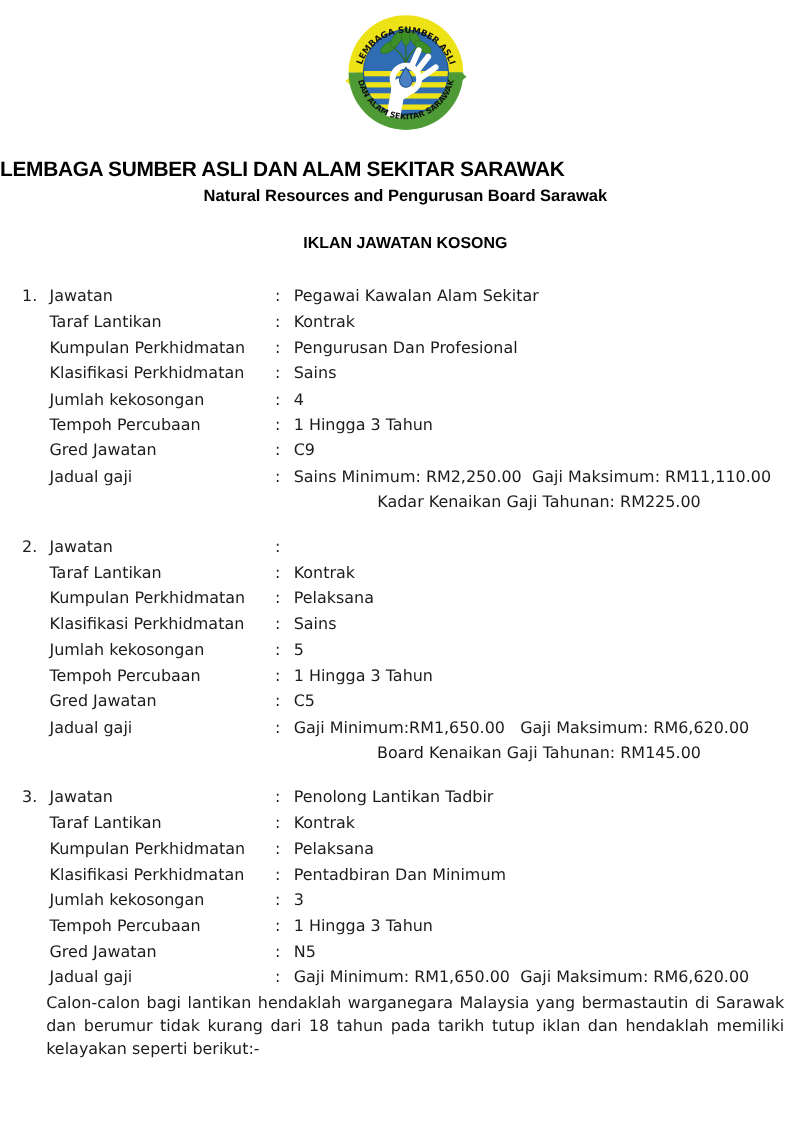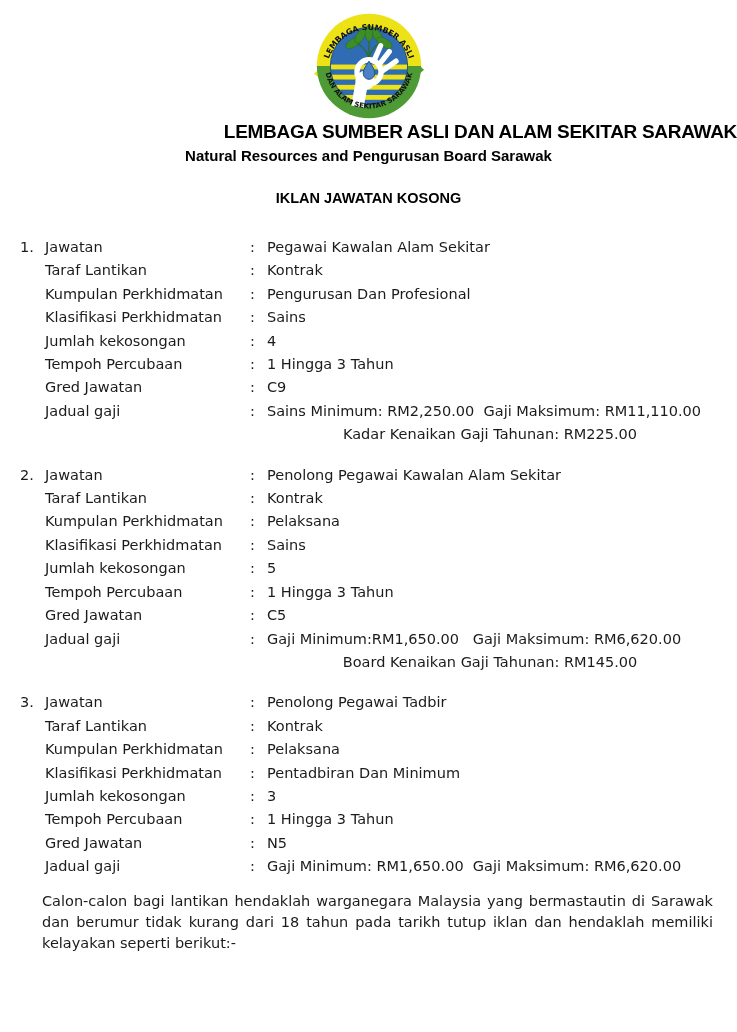--- a/index.html
+++ b/index.html
@@ -8,21 +8,22 @@
     width: 737px;
     height: 1032px;
     background: #ffffff;
     overflow: hidden;
     font-family: "DejaVu Sans", sans-serif;
     color: #1b1b1b;
   }
   .logo-svg { display: block; margin: 10px auto 0 auto; width: 112px; height: 112px; }
 
   .title {
-    text-align: right;
+    margin-top: 23px;
+    text-align: left;
     font-family: "Liberation Sans", sans-serif;
     font-weight: bold;
     font-size: 19px;
     line-height: 20px;
     letter-spacing: -0.3px;
     color: #000000;
   }
   .subtitle {
     margin-top: 5px;
     text-align: center;
@@ -54,21 +55,21 @@
   .cell { display: block; }
   .value { white-space: pre-wrap; }
   .cont-value { grid-column: 4; white-space: pre-wrap; text-align: center; }
 
   .syarat-heading {
     margin: 20px 24px 0 45px;
     font-size: 14.5px;
     line-height: 23px;
   }
   .syarat-text {
-    margin: 12px 24px 0 42px;
+    margin: 0 24px 0 42px;
     font-size: 14.5px;
     line-height: 21px;
     text-align: justify;
   }
 </style>
 </head>
 <body>
 
 <div class="page">
 
@@ -181,21 +182,20 @@
       <div class="row">
         <span class="cell cont-value">Kadar Kenaikan Gaji Tahunan: RM225.00</span>
       </div>
     </section>
 
     <section class="job">
       <div class="row">
         <span class="cell num">2.</span>
         <span class="cell label">Jawatan</span>
         <span class="cell colon">:</span>
-        <span class="cell value">Penolong Pegawai Kawalan Alam Sekitar</span>
       </div>
       <div class="row">
         <span class="cell num"></span>
         <span class="cell label">Taraf Lantikan</span>
         <span class="cell colon">:</span>
         <span class="cell value">Kontrak</span>
       </div>
       <div class="row">
         <span class="cell num"></span>
         <span class="cell label">Kumpulan Perkhidmatan</span>
@@ -235,21 +235,21 @@
       <div class="row">
         <span class="cell cont-value">Board Kenaikan Gaji Tahunan: RM145.00</span>
       </div>
     </section>
 
     <section class="job">
       <div class="row">
         <span class="cell num">3.</span>
         <span class="cell label">Jawatan</span>
         <span class="cell colon">:</span>
-        <span class="cell value">Penolong Pegawai Tadbir</span>
+        <span class="cell value">Penolong Lantikan Tadbir</span>
       </div>
       <div class="row">
         <span class="cell num"></span>
         <span class="cell label">Taraf Lantikan</span>
         <span class="cell colon">:</span>
         <span class="cell value">Kontrak</span>
       </div>
       <div class="row">
         <span class="cell num"></span>
         <span class="cell label">Kumpulan Perkhidmatan</span>

